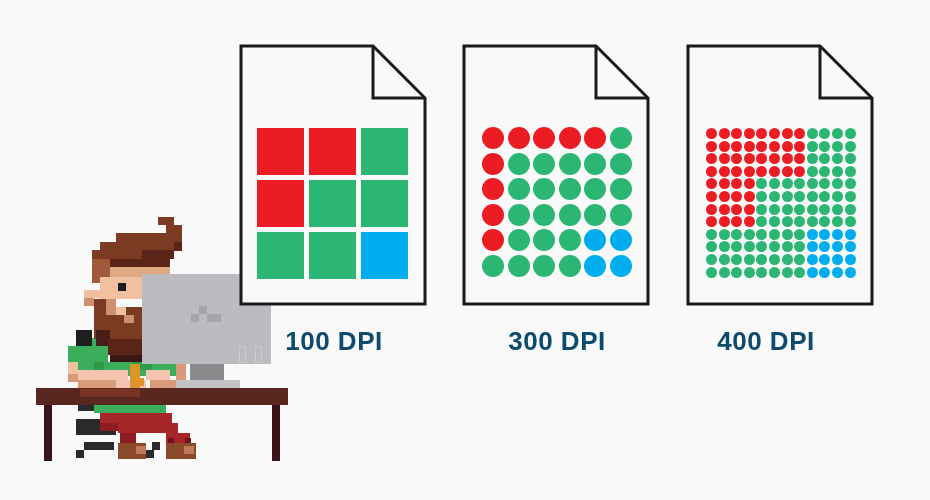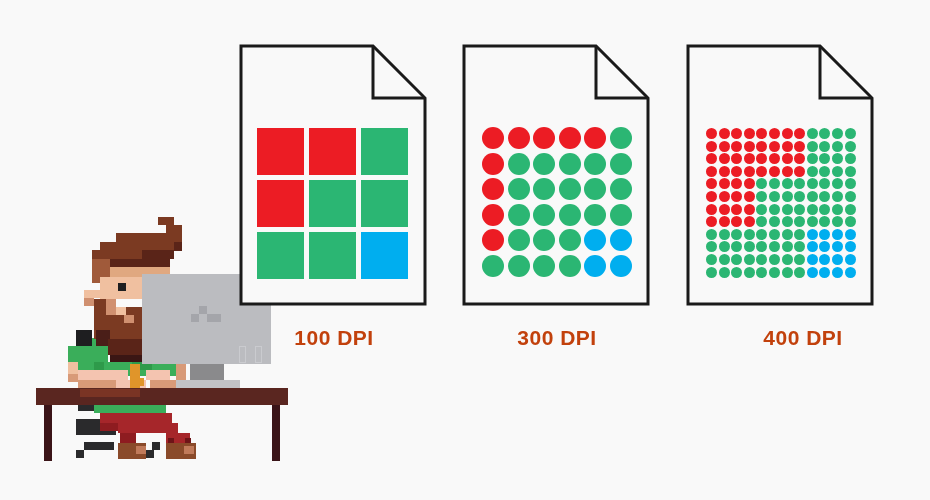--- a/index.html
+++ b/index.html
@@ -1,21 +1,21 @@
 <!DOCTYPE html>
 <html><head>
 <meta charset="utf-8">
 <style>
   html,body{margin:0;padding:0;}
   body{width:930px;height:500px;background:#f9f9f9;position:relative;overflow:hidden;font-family:"Liberation Sans",sans-serif;}
   .doc{position:absolute;top:44px;width:188px;height:262px;}
   .doc svg.outline{position:absolute;left:0;top:0;}
   .grid{position:absolute;display:grid;}
   .cell{display:block;}
-  .label{position:absolute;top:326px;width:188px;text-align:center;font-size:21px;font-weight:bold;color:#c2410c;letter-spacing:0.5px;}
+  .label{position:absolute;top:326px;width:188px;text-align:center;font-size:26px;font-weight:bold;color:#0c4a6e;letter-spacing:0.5px;}
   #person{position:absolute;left:0;top:0;}
 </style>
 </head>
 <body>
 
 <svg id="person" width="300" height="470" viewBox="0 0 300 470" shape-rendering="crispEdges">
 
   <rect x="78" y="403" width="18" height="8" fill="#2a2a2c"></rect>
   <rect x="76" y="419" width="40" height="16" fill="#2a2a2c"></rect>
   <rect x="84" y="442" width="30" height="8" fill="#2a2a2c"></rect>
@@ -311,13 +311,13 @@
       <span class="cell" style="background: rgb(43, 182, 115); border-radius: 50%;"></span>
       <span class="cell" style="background: rgb(43, 182, 115); border-radius: 50%;"></span>
       <span class="cell" style="background: rgb(43, 182, 115); border-radius: 50%;"></span>
       <span class="cell" style="background: rgb(43, 182, 115); border-radius: 50%;"></span>
       <span class="cell" style="background: rgb(0, 174, 239); border-radius: 50%;"></span>
       <span class="cell" style="background: rgb(0, 174, 239); border-radius: 50%;"></span>
       <span class="cell" style="background: rgb(0, 174, 239); border-radius: 50%;"></span>
       <span class="cell" style="background: rgb(0, 174, 239); border-radius: 50%;"></span>
     </div>
 </div>
-<div class="label" style="left:709px;">400 DPI</div>
+<div class="label" style="left:672px;">400 DPI</div>
 
 </body></html>

